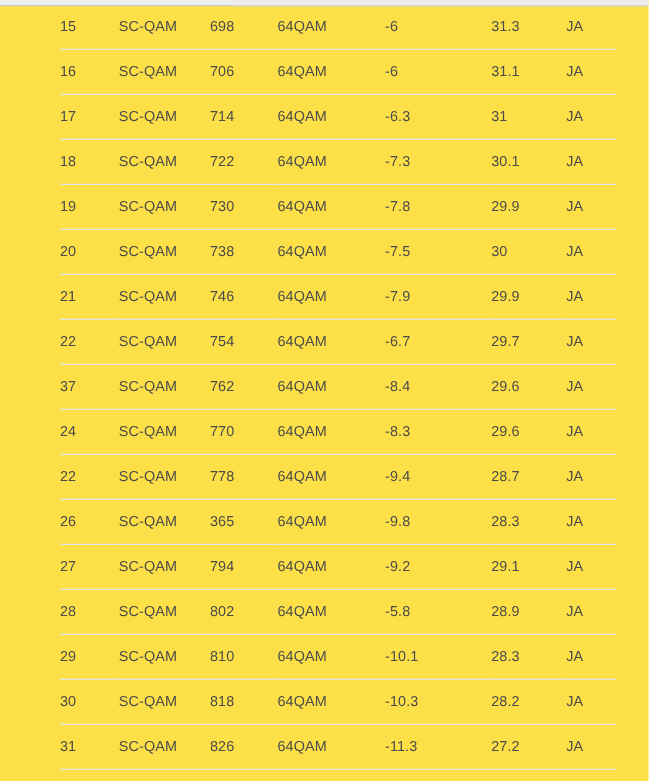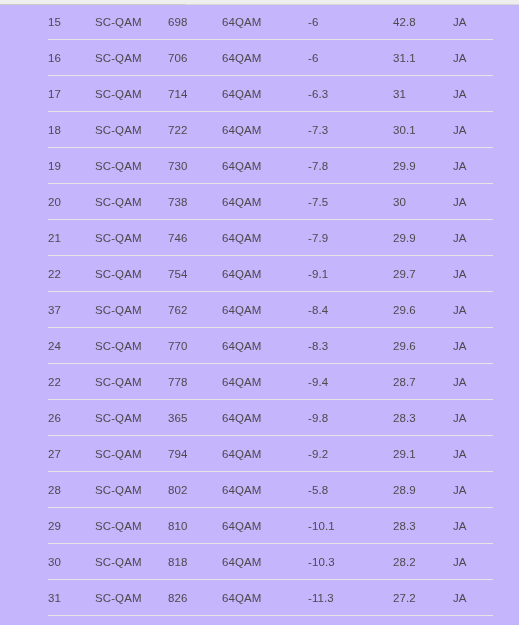--- a/index.html
+++ b/index.html
@@ -13,21 +13,21 @@
     height: 625px;
     overflow: hidden;
     font-family: "Liberation Sans", sans-serif;
     color: #4b4b4b;
   }
 
   .viewport {
     position: relative;
     width: 519px;
     height: 625px;
-    background: #c4b5fd;
+    background: #fde047;
   }
 
   
   .top-band {
     position: absolute;
     top: 0;
     left: 0;
     width: 519px;
     height: 4px;
     background: #eeeeec;
@@ -114,21 +114,21 @@
         <col class="c-snr">
         <col class="c-flag">
       </colgroup>
       <tbody id="table-body">
           <tr>
             <td class="cell-index">15</td>
             <td class="cell-lock_type">SC-QAM</td>
             <td class="cell-frequency">698</td>
             <td class="cell-modulation">64QAM</td>
             <td class="cell-power">-6</td>
-            <td class="cell-snr">42.8</td>
+            <td class="cell-snr">31.3</td>
             <td class="cell-corrected">JA</td>
           </tr>
           <tr>
             <td class="cell-index">16</td>
             <td class="cell-lock_type">SC-QAM</td>
             <td class="cell-frequency">706</td>
             <td class="cell-modulation">64QAM</td>
             <td class="cell-power">-6</td>
             <td class="cell-snr">31.1</td>
             <td class="cell-corrected">JA</td>
@@ -176,21 +176,21 @@
             <td class="cell-modulation">64QAM</td>
             <td class="cell-power">-7.9</td>
             <td class="cell-snr">29.9</td>
             <td class="cell-corrected">JA</td>
           </tr>
           <tr>
             <td class="cell-index">22</td>
             <td class="cell-lock_type">SC-QAM</td>
             <td class="cell-frequency">754</td>
             <td class="cell-modulation">64QAM</td>
-            <td class="cell-power">-9.1</td>
+            <td class="cell-power">-6.7</td>
             <td class="cell-snr">29.7</td>
             <td class="cell-corrected">JA</td>
           </tr>
           <tr>
             <td class="cell-index">37</td>
             <td class="cell-lock_type">SC-QAM</td>
             <td class="cell-frequency">762</td>
             <td class="cell-modulation">64QAM</td>
             <td class="cell-power">-8.4</td>
             <td class="cell-snr">29.6</td>

